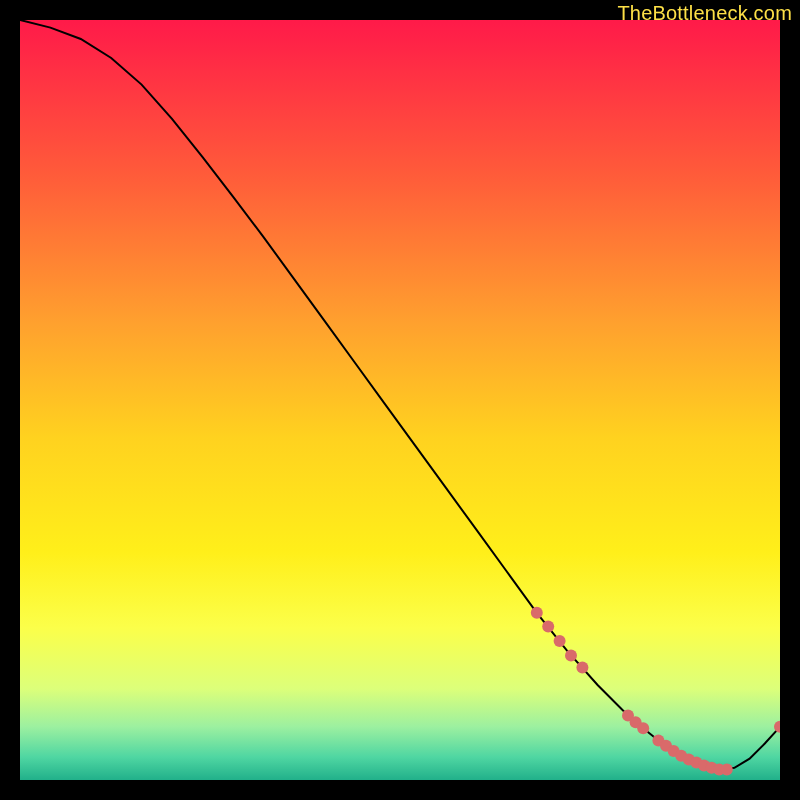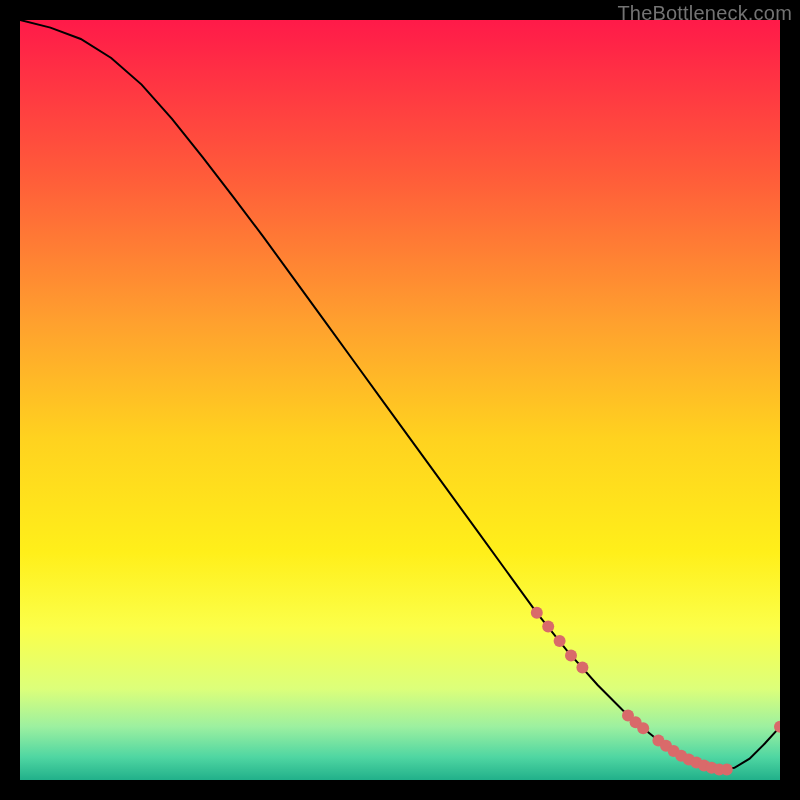--- a/index.html
+++ b/index.html
@@ -21,21 +21,21 @@
     position: absolute;
     left: 20px;
     top: 20px;
     width: 760px;
     height: 760px;
   }
   .watermark {
     position: absolute;
     top: 2px;
     right: 8px;
-    color: #737373;
+    color: #fde047;
     font-size: 20px;
     letter-spacing: 0.2px;
     font-weight: 500;
   }
   svg { display: block; }
 </style>
 </head>
 <body>
 
 <div class="stage">

